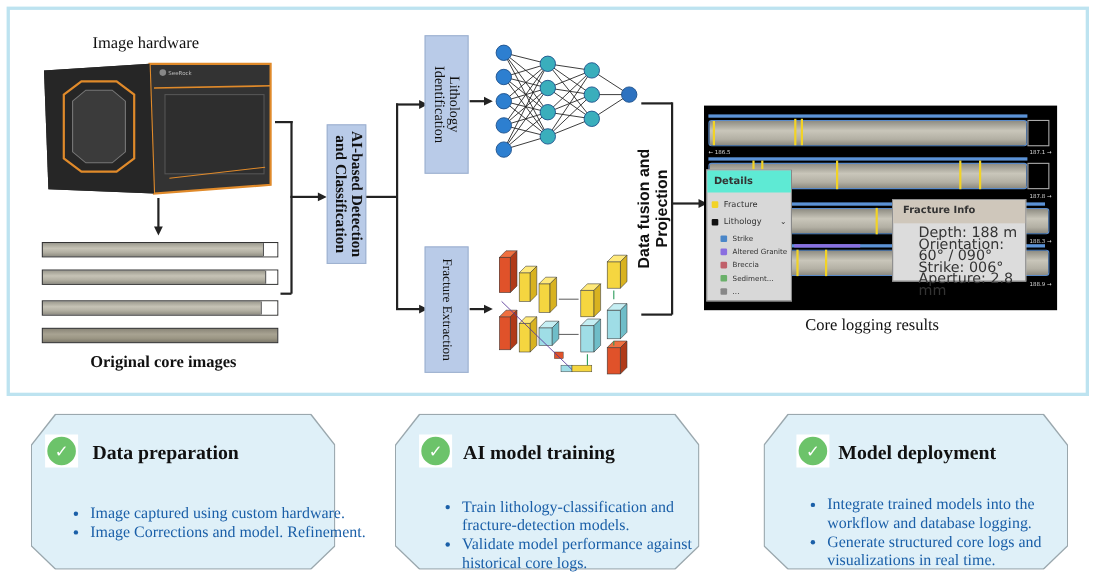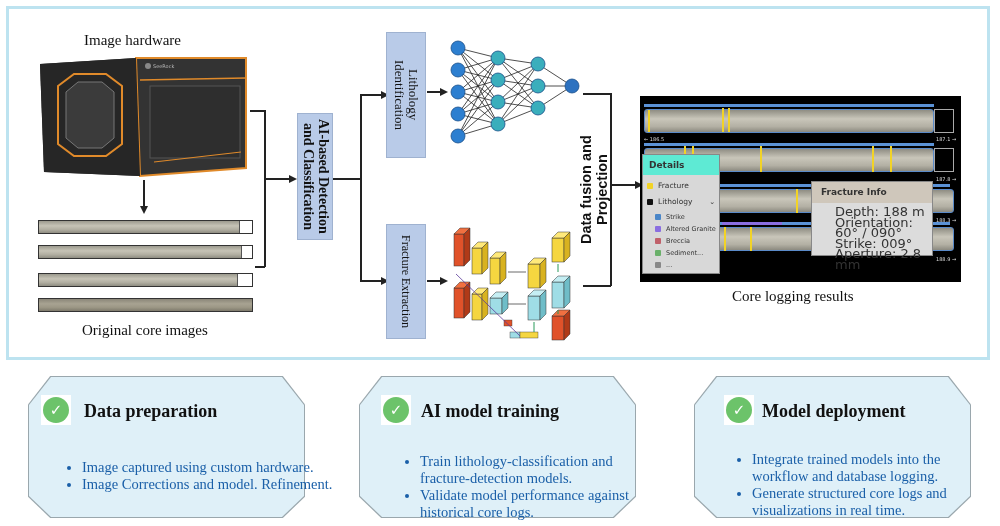--- a/index.html
+++ b/index.html
@@ -63,21 +63,21 @@
 <div class="core" style="left:38px;top:220px;width:215px;">
     <div class="tail" style="width:12px;"></div>
   </div>
 <div class="core" style="left:38px;top:245px;width:215px;">
     <div class="tail" style="width:10px;"></div>
   </div>
 <div class="core" style="left:38px;top:273px;width:215px;">
     <div class="tail" style="width:14px;"></div>
   </div>
 <div class="core" style="left:38px;top:298px;width:215px;background:linear-gradient(180deg,#8a8678,#a8a392 40%,#9c9785 70%,#7e7a6c);"></div>
-<div class="abs label" style="left:82px;top:322px;">Original core images</div>
+<div class="abs label" style="left:82px;top:322px;font-weight:bold;">Original core images</div>
 
 <div class="line" style="left:250px;top:110px;width:16px;height:1.5px;"></div>
 <div class="line" style="left:264px;top:110px;width:1.5px;height:157px;"></div>
 <div class="line" style="left:255px;top:266px;width:10px;height:1.5px;"></div>
 <div class="line" style="left:264px;top:178px;width:26px;height:1.5px;"></div>
 <div class="arrowhead ah-right" style="left:289px;top:175px;"></div>
 
 <div class="vbox" style="left:297px;top:113px;width:36px;height:127px;">
   <div class="vtext" style="font-size:14px;font-weight:bold;">AI-based Detection and Classification</div>
 </div>
@@ -305,21 +305,21 @@
       <span class="sw" style="background:#888;"></span>
       <span>...</span>
     </div>
 </div>
 
 <div class="finfo">
   <div class="hdr">Fracture Info</div>
   <div style="height:4px;"></div>
   <div class="row">Depth:  188 m</div>
   <div class="row">Orientation: 60° / 090°</div>
-  <div class="row">Strike: 009°</div>
+  <div class="row">Strike: 006°</div>
   <div class="row">Aperture: 2.8 mm</div>
 </div>
 
 <div class="abs label" style="left:732px;top:288px;">Core logging results</div>
 
 <div class="card-border" style="left:28px;width:277px;"></div>
 <div class="card" style="left:29px;width:275px;"></div>
 <div class="check" style="left:41px;top:395px;">
     <span>✓</span>
   </div>

